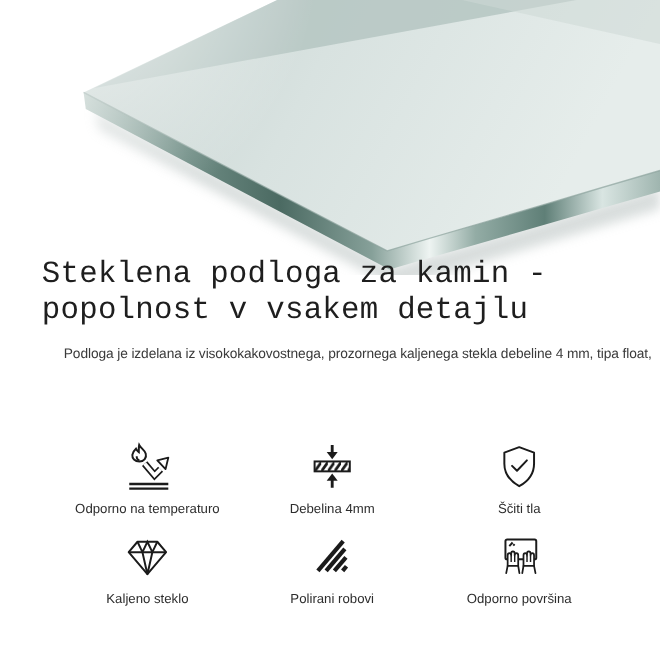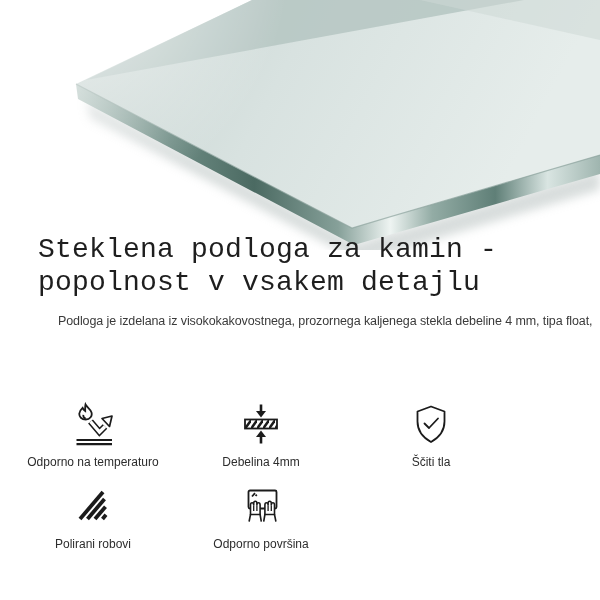--- a/index.html
+++ b/index.html
@@ -17,20 +17,21 @@
   .title .line{white-space:nowrap;font-family:Liberation Mono, monospace;}
   .desc{
     position:absolute;left:58px;top:310px;width:545px;
     font-size:12.5px;line-height:23px;color:#3a3a3a;letter-spacing:-0.1px;
   }
   .desc .line{white-space:nowrap;height:23px;}
   .features{
     position:absolute;left:0;top:402px;width:526px;
     display:grid;grid-template-columns:186px 150px 190px;row-gap:14px;
     justify-items:center;
+    padding-left:41px;
   }
   .feature{display:flex;flex-direction:column;align-items:center;}
   .icon-box{width:44px;height:44px;margin-bottom:9px;}
   .icon-box svg{display:block;width:44px;height:44px;}
   .feature-label{
     font-size:12px;color:#2d2d2d;line-height:15px;text-align:center;white-space:nowrap;
   }
   .ic{stroke:#1b1b1b;fill:none;stroke-width:1.8;}
 </style>
 </head>
@@ -121,20 +122,30 @@
   <div class="feature">
     <div class="icon-box">
       <svg viewBox="0 0 44 44">
         <path class="ic" stroke-width="2.3" stroke-linejoin="round" d="M22 4.5 L35.5 9.5 V19.5 C35.5 29 30 35.5 22 40 C14 35.5 8.5 29 8.5 19.5 V9.5 Z"></path>
         <path class="ic" stroke-width="2.3" stroke-linecap="round" stroke-linejoin="round" d="M15.5 21.5 L20 26 L29 16.5"></path>
       </svg>
     </div>
     <div class="feature-label">Ščiti tla</div>
   </div>
 
+  <div class="feature">
+    <div class="icon-box">
+      <svg viewBox="0 0 44 44">
+        <path class="ic" stroke-linejoin="round" d="M13 8.5 H31 L39 18 L22 38 L5 18 Z"></path>
+        <path class="ic" stroke-width="1.5" d="M5 18 H39"></path>
+        <path class="ic" stroke-width="1.5" d="M13 8.5 L17.5 18 L22 38 M31 8.5 L26.5 18 L22 38 M17.5 18 L22 8.5 L26.5 18"></path>
+      </svg>
+    </div>
+    <div class="feature-label">Kaljeno steklo</div>
+  </div>
 
   <div class="feature">
     <div class="icon-box">
       <svg viewBox="0 0 44 44">
         <g stroke="#1b1b1b" stroke-width="3.8">
           <line x1="9" y1="35" x2="32" y2="8"></line>
           <line x1="16.5" y1="35" x2="33.5" y2="15"></line>
           <line x1="24" y1="35" x2="34.5" y2="22.7"></line>
           <line x1="31.5" y1="35" x2="35" y2="30.8"></line>
         </g>

